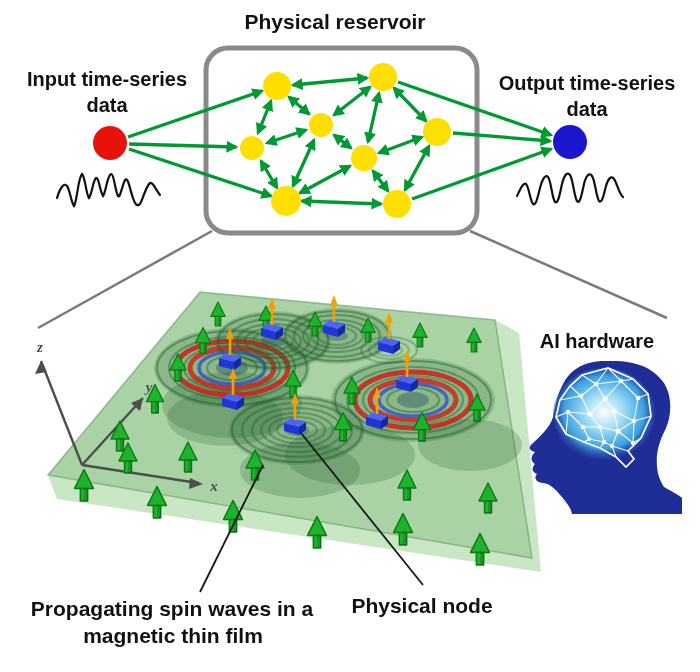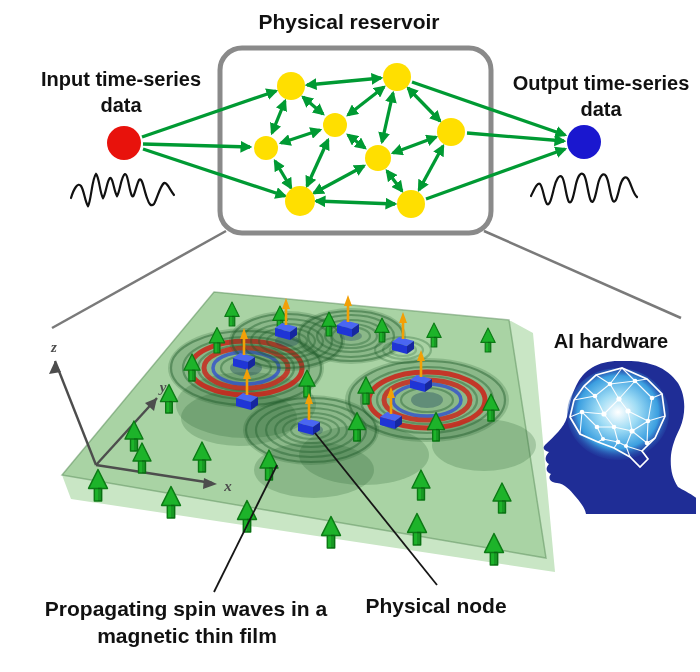--- a/index.html
+++ b/index.html
@@ -1,17 +1,17 @@
 <!DOCTYPE html>
 <html style="--green-edge: #009a33; --node-yellow: #ffdf00; --input-red: #e8120c; --output-blue: #1a17cf; --box-gray: #8a8a8a; --film-top: #a7d2a2; --film-side: #c9e6c5; --arrow-green: #1db32a; --arrow-green-dark: #0b7a14; --ripple-green: #1e5c2a; --ripple-red: #cc2018; --ripple-blue: #2742d6; --node-box-blue: #1f35d6; --spin-orange: #f2a007; --head-navy: #1f2d96; --brain-blue: #2f9ce0; --axis-gray: #4d4d4d; --leader-gray: #7a7a7a; --text-black: #111111;"><head>
 <meta charset="utf-8">
 <style>
   html,body{margin:0;padding:0;background:#fff;}
   .canvas{position:relative;width:682px;height:672px;background:#fff;overflow:hidden;
-          font-family:"Liberation Sans", sans-serif;padding-left:14px;}
+          font-family:"Liberation Sans", sans-serif;}
   svg{display:block;}
   text{fill:var(--text-black);font-weight:bold;font-family:"Liberation Sans",sans-serif;}
   .title{font-size:21px;}
   .lbl{font-size:20px;}
   .cap{font-size:21px;}
   .axis-lbl{font-size:15px;font-weight:bold;font-style:italic;fill:var(--axis-gray);
             font-family:"Liberation Serif",serif;}
   .edge{stroke:var(--green-edge);stroke-width:3.3;fill:none;}
   .ah{fill:var(--green-edge);}
   .node{fill:var(--node-yellow);}

